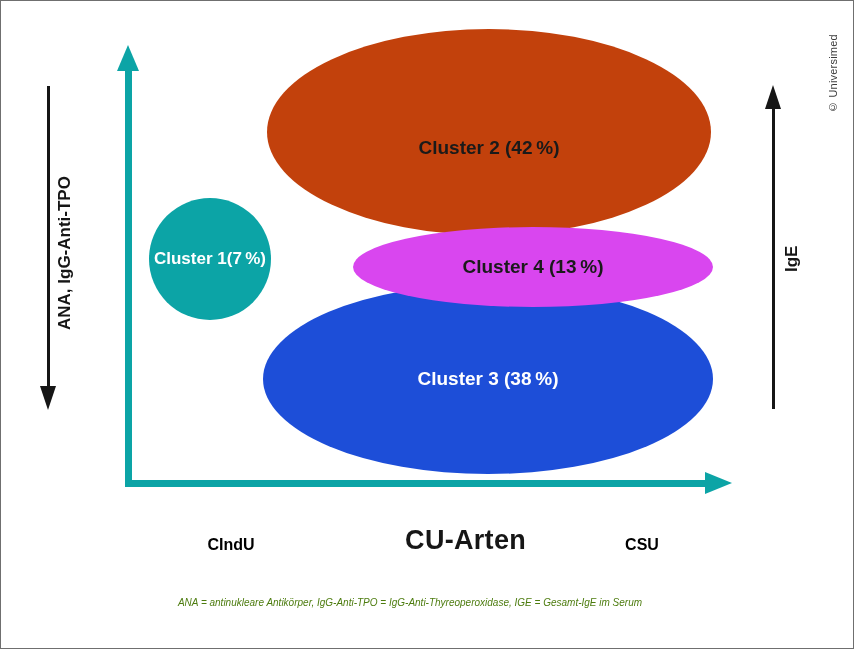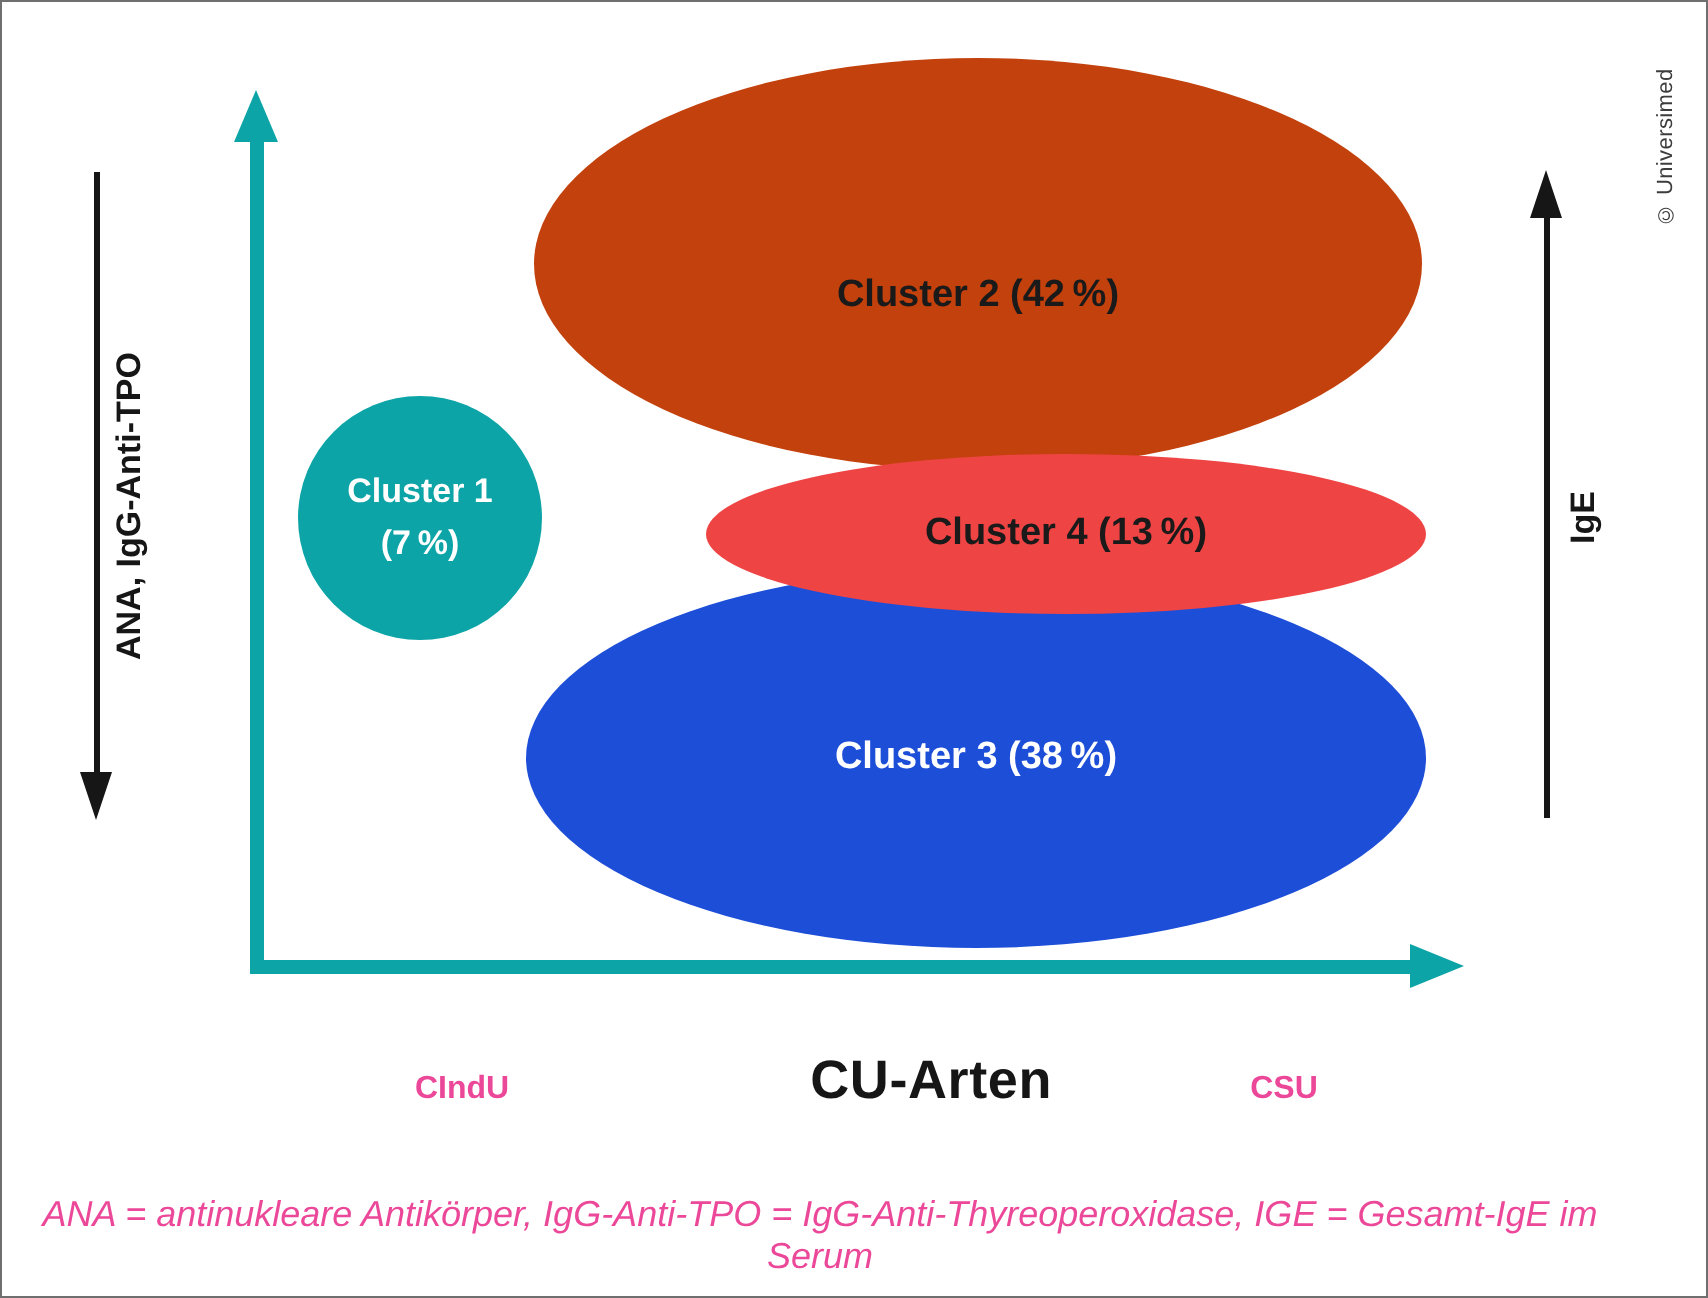--- a/index.html
+++ b/index.html
@@ -26,36 +26,36 @@
   .ylabel-left{position:absolute;left:54px;top:168px;height:168px;width:24px;
     font-size:17px;font-weight:bold;color:#161616;text-align:center;}
   .ylabel-right{position:absolute;left:781px;top:228px;height:60px;width:24px;
     font-size:17px;font-weight:bold;color:#161616;text-align:center;}
   .copyright{position:absolute;left:826px;top:8px;height:104px;width:18px;
     font-size:11px;color:#3c3c3c;letter-spacing:.2px;}
   
   .ellipse{position:absolute;border-radius:50%;display:flex;align-items:center;justify-content:center;}
   .c2{left:266px;top:28px;width:444px;height:206px;background:#c2410c;z-index:1;}
   .c3{left:262px;top:283px;width:450px;height:190px;background:#1d4ed8;z-index:2;}
-  .c4{left:352px;top:226px;width:360px;height:80px;background:#ef4444;z-index:3;}
-  .c1{left:148px;top:197px;width:122px;height:122px;background:#0ca4a6;z-index:2;flex-direction:column;}
+  .c4{left:352px;top:226px;width:360px;height:80px;background:#d946ef;z-index:3;}
+  .c1{left:148px;top:197px;width:122px;height:122px;background:#0ca4a6;z-index:2;flex-direction:row;}
   .clabel{font-size:19px;font-weight:bold;color:#1a1a1a;}
   .clabel.light{color:#ffffff;}
   .c2 .clabel{margin-top:32px;}
   .c1 .clabel{font-size:17px;line-height:26px;color:#ffffff;text-align:center;}
   
   .xtick{position:absolute;top:535px;width:120px;text-align:center;
-    font-size:16px;font-weight:bold;color:#ec4899;}
+    font-size:16px;font-weight:bold;color:#000000;}
   .xtick-left{left:170px;}
   .xtick-right{left:581px;}
   .xtitle{position:absolute;left:325px;top:524px;width:200px;text-align:right;
     font-size:27px;font-weight:bold;color:#161616;letter-spacing:.3px;}
   
   .footnote{position:absolute;left:0;top:596px;width:818px;text-align:center;
-    font-size:18px;font-style:italic;color:#ec4899;}
+    font-size:10px;font-style:italic;color:#4d7c0f;}
 </style>
 </head>
 <body>
 
 <div class="canvas">
 
   <div class="axis-y-shaft"></div>
   <div class="axis-y-head"></div>
   <div class="axis-x-shaft"></div>
   <div class="axis-x-head"></div>

